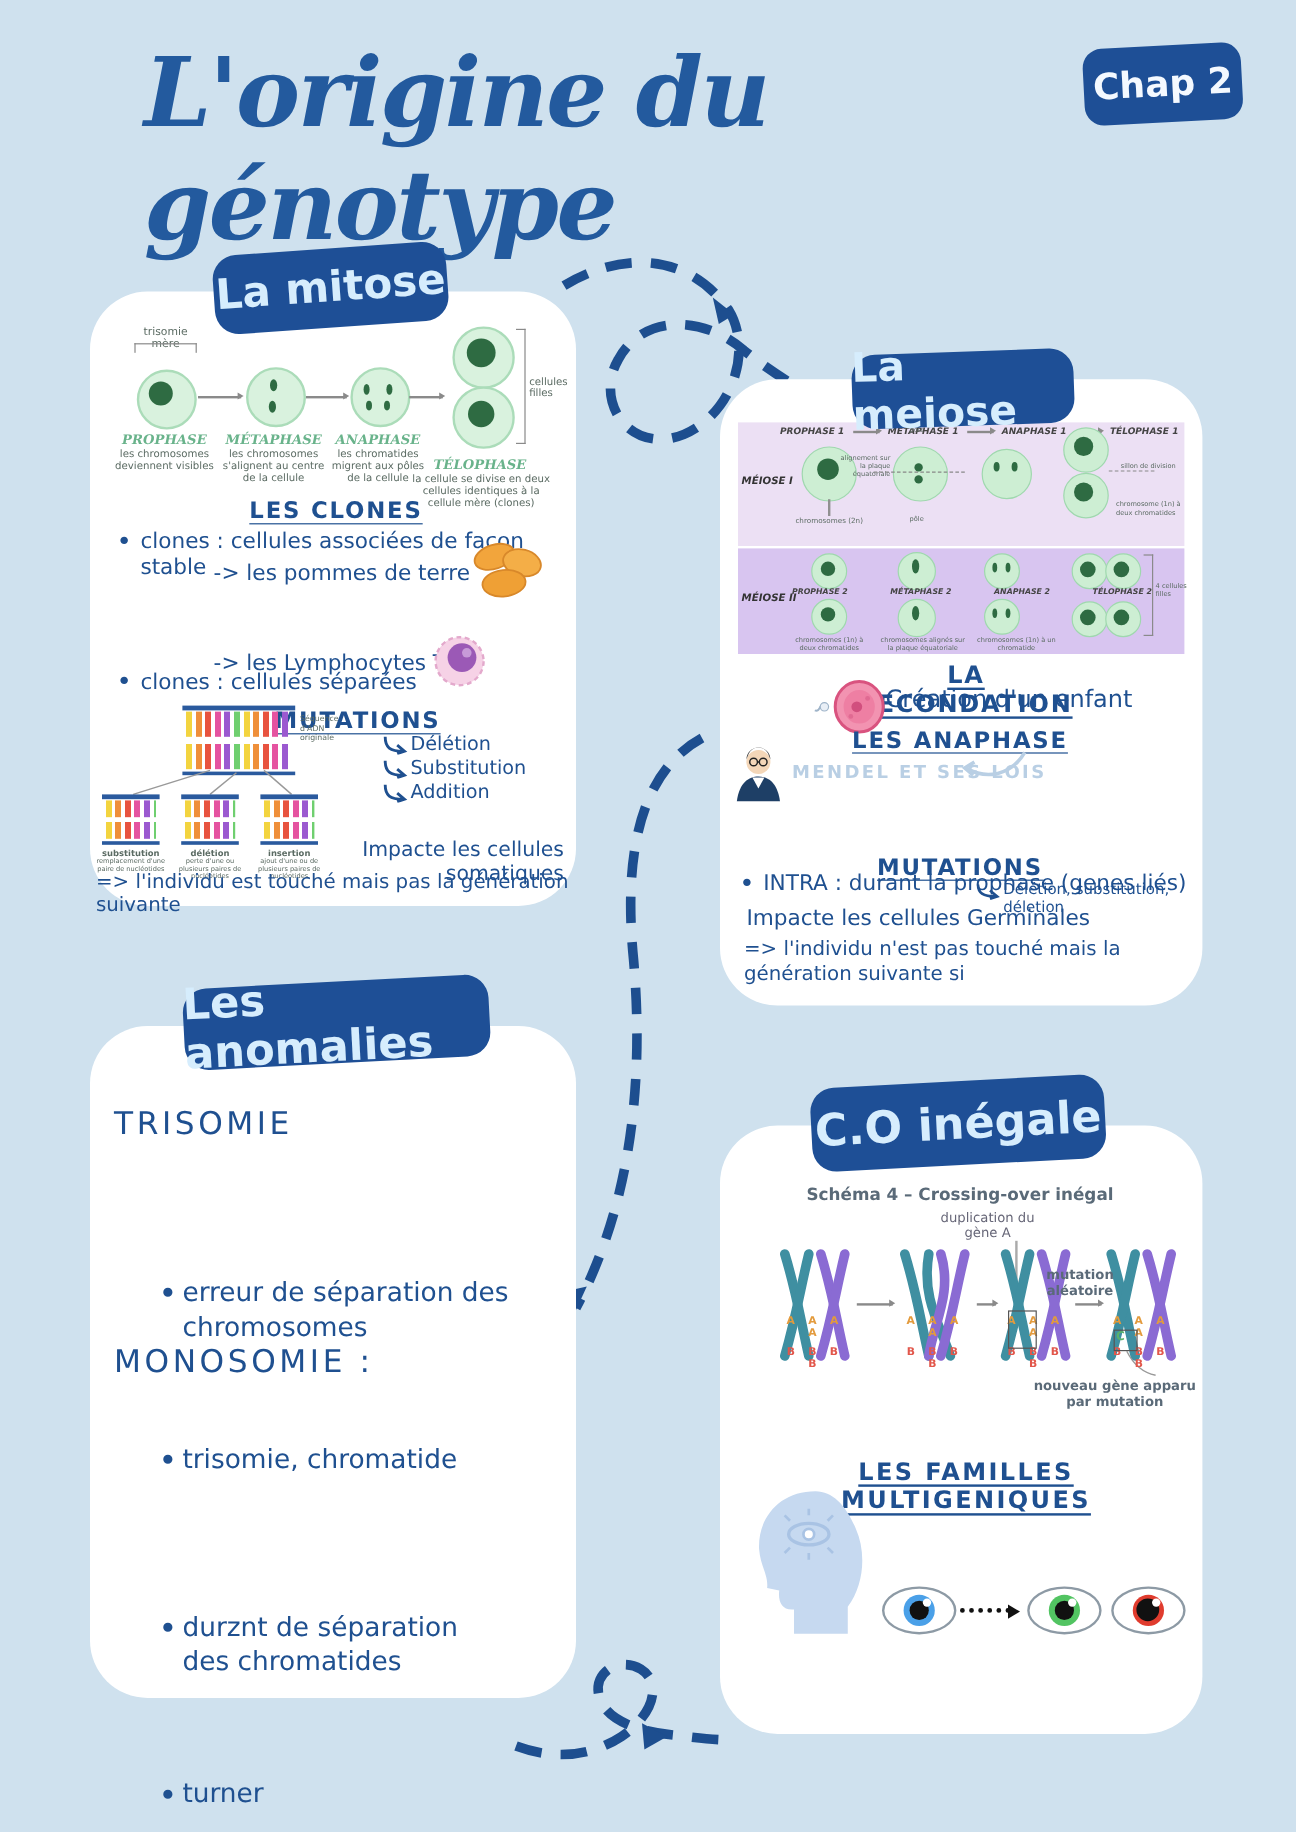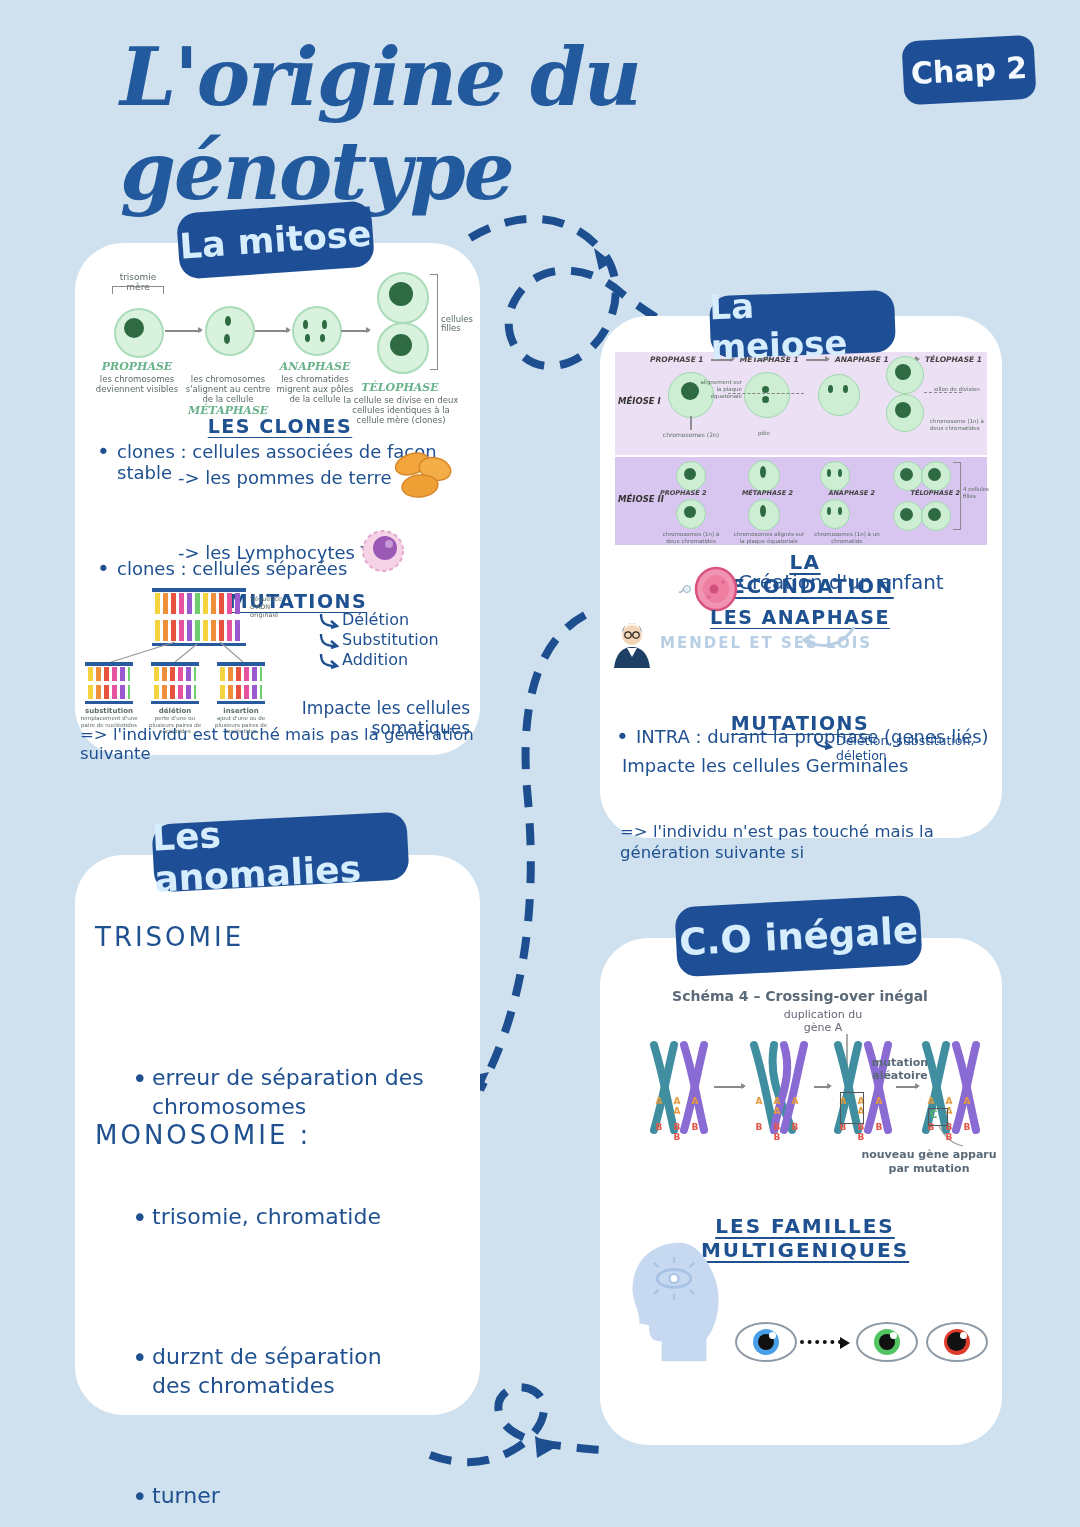--- a/index.html
+++ b/index.html
@@ -97,21 +97,21 @@
   <div class="cellc" style="left:377px;top:272px;width:48px;height:48px;"></div>
   <div class="scrib" style="left:389px;top:282px;width:24px;height:24px;"></div>
   <div class="cellc" style="left:377px;top:322px;width:48px;height:48px;"></div>
   <div class="scrib" style="left:390px;top:334px;width:22px;height:22px;"></div>
 
   <div class="vbracket" style="left:430px;top:274px;height:94px;"></div>
   <div class="abs tiny" style="left:441px;top:315px;width:42px;font-size:8.5px;line-height:1.1;">cellules filles</div>
 
   <div class="abs phase-name" style="left:97px;top:360px;width:80px;font-size:11px;text-align:center;">PROPHASE</div>
   <div class="abs tiny" style="left:92px;top:374px;width:90px;font-size:8.5px;text-align:center;line-height:1.2;">les chromosomes deviennent visibles</div>
-  <div class="abs phase-name" style="left:188px;top:360px;width:80px;font-size:11px;text-align:center;margin-top:44px;">MÉTAPHASE</div>
+  <div class="abs phase-name" style="left:188px;top:360px;width:80px;font-size:11px;text-align:center;">MÉTAPHASE</div>
   <div class="abs tiny" style="left:183px;top:374px;width:90px;font-size:8.5px;text-align:center;line-height:1.2;">les chromosomes s'alignent au centre de la cellule</div>
   <div class="abs phase-name" style="left:275px;top:360px;width:80px;font-size:11px;text-align:center;">ANAPHASE</div>
   <div class="abs tiny" style="left:270px;top:374px;width:90px;font-size:8.5px;text-align:center;line-height:1.2;">les chromatides migrent aux pôles de la cellule</div>
   <div class="abs phase-name" style="left:350px;top:381px;width:100px;font-size:11px;text-align:center;">TÉLOPHASE</div>
   <div class="abs tiny" style="left:340px;top:395px;width:122px;font-size:8.5px;text-align:center;line-height:1.2;">la cellule se divise en deux cellules identiques à la cellule mère (clones)</div>
 
   <div class="abs hand heading" style="left:200px;top:415px;width:160px;font-size:19px;text-align:center;">LES CLONES</div>
   <div class="abs hand bullet" style="left:95px;top:441px;width:360px;font-size:18px;">clones : cellules associées de façon stable</div>
   <div class="abs hand" style="left:178px;top:467px;width:260px;font-size:18px;">-&gt; les pommes de terre</div>
   <svg class="abs" style="left:388px;top:448px;z-index:3;" width="70" height="56" viewBox="0 0 70 56">
@@ -296,21 +296,21 @@
 
   <div class="abs hand bullet" style="left:614px;top:663px;width:390px;font-size:18px;">INTRA : durant la prophase (genes liés)</div>
 
   <div class="abs hand heading" style="left:730px;top:712px;width:140px;font-size:19px;text-align:center;">MUTATIONS</div>
   <svg class="abs" style="left:812px;top:736px;z-index:3;" width="22" height="14" viewBox="0 0 22 14">
     <path d="M3,1 C3,8 7,11 18,11 M13,6 L19,11 L13,13" fill="none" stroke="#1f5090" stroke-width="2.2"></path>
     </svg>
   <div class="abs hand" style="left:836px;top:733px;width:170px;font-size:12.5px;">Délétion, substitution, déletion</div>
 
   <div class="abs hand" style="left:622px;top:755px;width:330px;font-size:18px;">Impacte les cellules Germinales</div>
-  <div class="abs hand" style="left:620px;top:822px;width:372px;font-size:16.5px;line-height:1.25;">=&gt; l'individu n'est pas touché mais la génération suivante si</div>
+  <div class="abs hand" style="left:620px;top:781px;width:372px;font-size:16.5px;line-height:1.25;">=&gt; l'individu n'est pas touché mais la génération suivante si</div>
 
   <div class="card" style="left:75px;top:855px;width:405px;height:560px;"></div>
   <div class="badge" style="left:153px;top:818px;width:255px;height:68px;font-size:36px;transform:rotate(-3deg);">Les anomalies</div>
 
   <div class="abs hand" style="left:95px;top:922px;font-size:26px;letter-spacing:3px;">TRISOMIE</div>
   <div class="abs hand bullet" style="left:130px;top:980px;width:300px;font-size:22px;line-height:1.3;">erreur de séparation des chromosomes</div>
   <div class="abs hand bullet" style="left:130px;top:1063px;width:300px;font-size:22px;">trisomie, chromatide</div>
   <div class="abs hand" style="left:95px;top:1120px;font-size:26px;letter-spacing:3px;">MONOSOMIE :</div>
   <div class="abs hand bullet" style="left:130px;top:1177px;width:260px;font-size:22px;line-height:1.3;">durznt de séparation des chromatides</div>
   <div class="abs hand bullet" style="left:130px;top:1260px;width:260px;font-size:22px;">turner</div>

